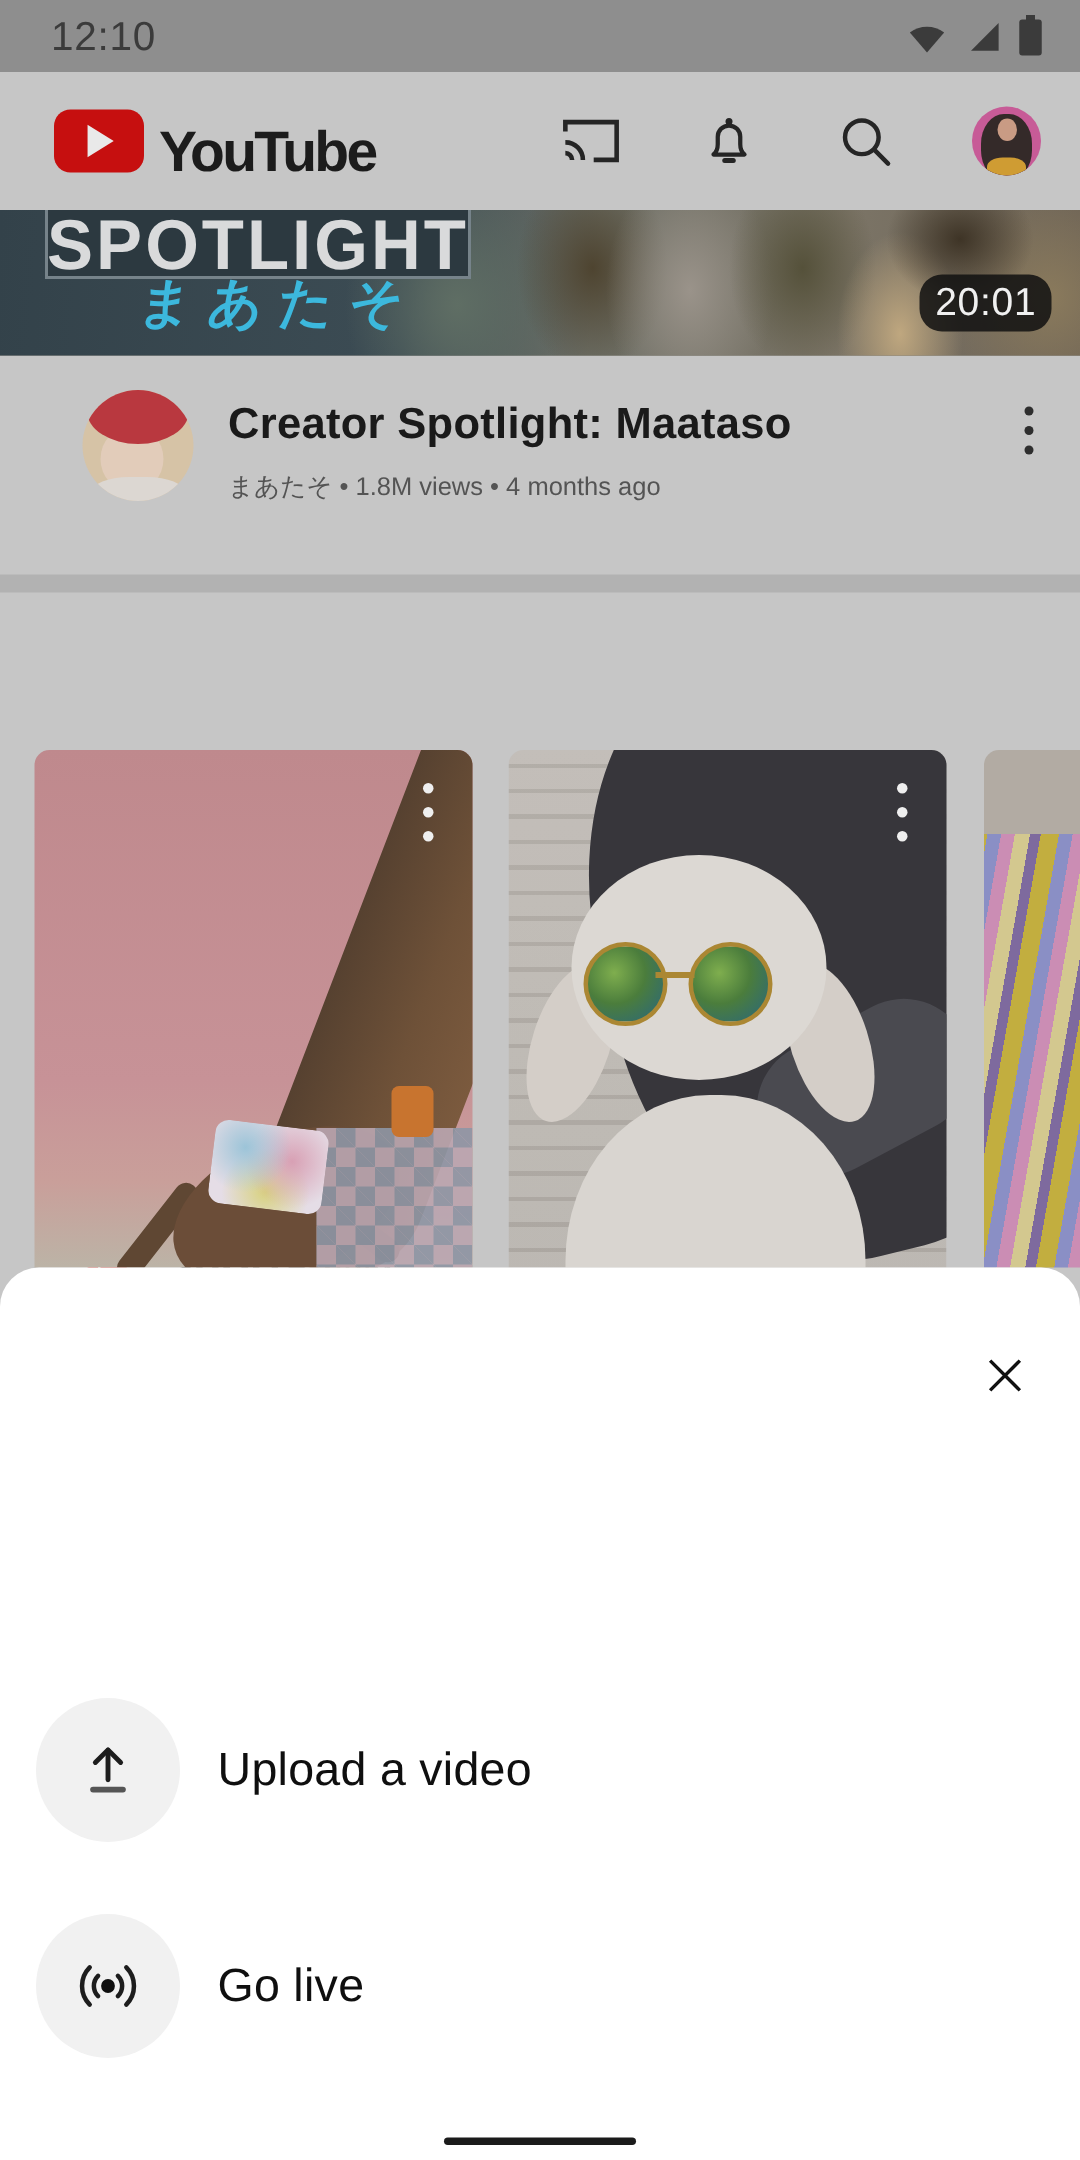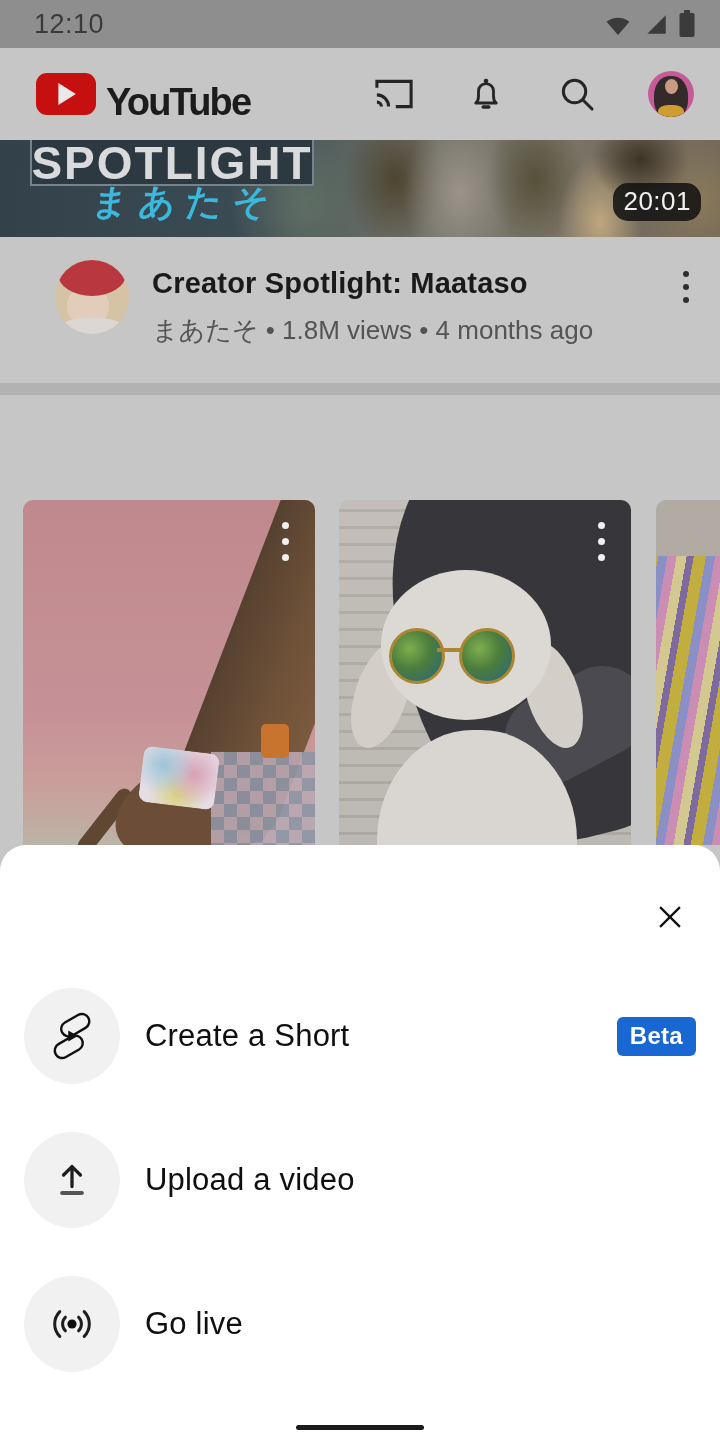--- a/index.html
+++ b/index.html
@@ -47,21 +47,21 @@
   .duration{position:absolute;right:19px;bottom:16px;background:rgba(16,16,16,.85);color:#f0f0f0;
     font-size:26px;padding:3px 10px 4px;border-radius:15px;letter-spacing:.5px;}
 
   
   .vrow{position:absolute;top:237px;left:0;right:0;height:146px;margin-left:32px;}
   .ch-avatar{position:absolute;left:23px;top:23px;width:74px;height:74px;border-radius:50%;overflow:hidden;background:#d6c3a6;}
   .ch-avatar .hat{position:absolute;top:-8px;left:3px;width:68px;height:44px;background:#b9383f;border-radius:50%;}
   .ch-avatar .face2{position:absolute;top:24px;left:12px;width:42px;height:44px;background:#e2ccba;border-radius:50%;}
   .ch-avatar .shoulder{position:absolute;bottom:-10px;left:6px;width:62px;height:26px;background:#dcd7d2;border-radius:40%;}
   .v-title{position:absolute;left:120px;top:30px;font-size:29px;font-weight:600;color:#1a1a1a;letter-spacing:.2px;}
-  .v-meta{position:absolute;left:120px;top:76px;font-size:26px;color:#545454;}
+  .v-meta{position:absolute;left:120px;top:76px;font-size:17px;color:#545454;}
   .kebab-v{position:absolute;right:16px;top:30px;width:36px;height:40px;display:flex;flex-direction:column;
     align-items:center;justify-content:center;gap:7px;}
   .kebab-v i{width:6px;height:6px;border-radius:50%;background:#2e2e2e;}
 
   .divider{position:absolute;top:383px;left:0;right:0;height:12px;background:#b2b2b2;}
 
   
   .shead{position:absolute;top:395px;left:0;right:0;height:105px;}
   .shorts-logo{position:absolute;left:46px;top:413px;}
   .shorts-title-row{position:absolute;left:108px;top:430px;display:flex;align-items:flex-start;gap:9px;}
@@ -266,33 +266,20 @@
     <div class="sthumb t3"></div>
   </div>
 
   <div class="sheet">
     <div class="close-btn">
       <svg width="34" height="34" viewBox="0 0 24 24" fill="none" stroke="#111111" stroke-width="1.6">
         <path d="M5 5 19 19 M19 5 5 19"></path>
       </svg>
     </div>
 
-    <div class="sheet-item si-1">
-      <span class="item-circle">
-        <svg width="44" height="54" viewBox="0 0 40 50">
-          <rect x="8" y="7" width="30" height="16" rx="8" transform="rotate(-30 23 15)" fill="#0f0f0f"></rect>
-          <rect x="2" y="27" width="30" height="16" rx="8" transform="rotate(-30 17 35)" fill="#0f0f0f"></rect>
-          <rect x="10.2" y="9.2" width="25.6" height="11.6" rx="5.8" transform="rotate(-30 23 15)" fill="#f1f1f1"></rect>
-          <rect x="4.2" y="29.2" width="25.6" height="11.6" rx="5.8" transform="rotate(-30 17 35)" fill="#f1f1f1"></rect>
-          <polygon points="16.5,20 16.5,30 25.5,25" fill="#0f0f0f"></polygon>
-        </svg>
-      </span>
-      <span class="item-label">Create a Short</span>
-      <span class="beta-badge">Beta</span>
-    </div>
 
     <div class="sheet-item si-3">
       <span class="item-circle">
         <svg width="48" height="48" viewBox="0 0 24 24" fill="none" stroke="#1d1d1d" stroke-width="1.5" stroke-linecap="round">
           <circle cx="12" cy="12" r="2.3" fill="#0f0f0f" stroke="none"></circle>
           <path d="M8.7 8.6a4.8 4.8 0 0 0 0 6.8"></path>
           <path d="M5.9 5.8a8.8 8.8 0 0 0 0 12.4"></path>
           <path d="M15.3 8.6a4.8 4.8 0 0 1 0 6.8"></path>
           <path d="M18.1 5.8a8.8 8.8 0 0 1 0 12.4"></path>
         </svg>

